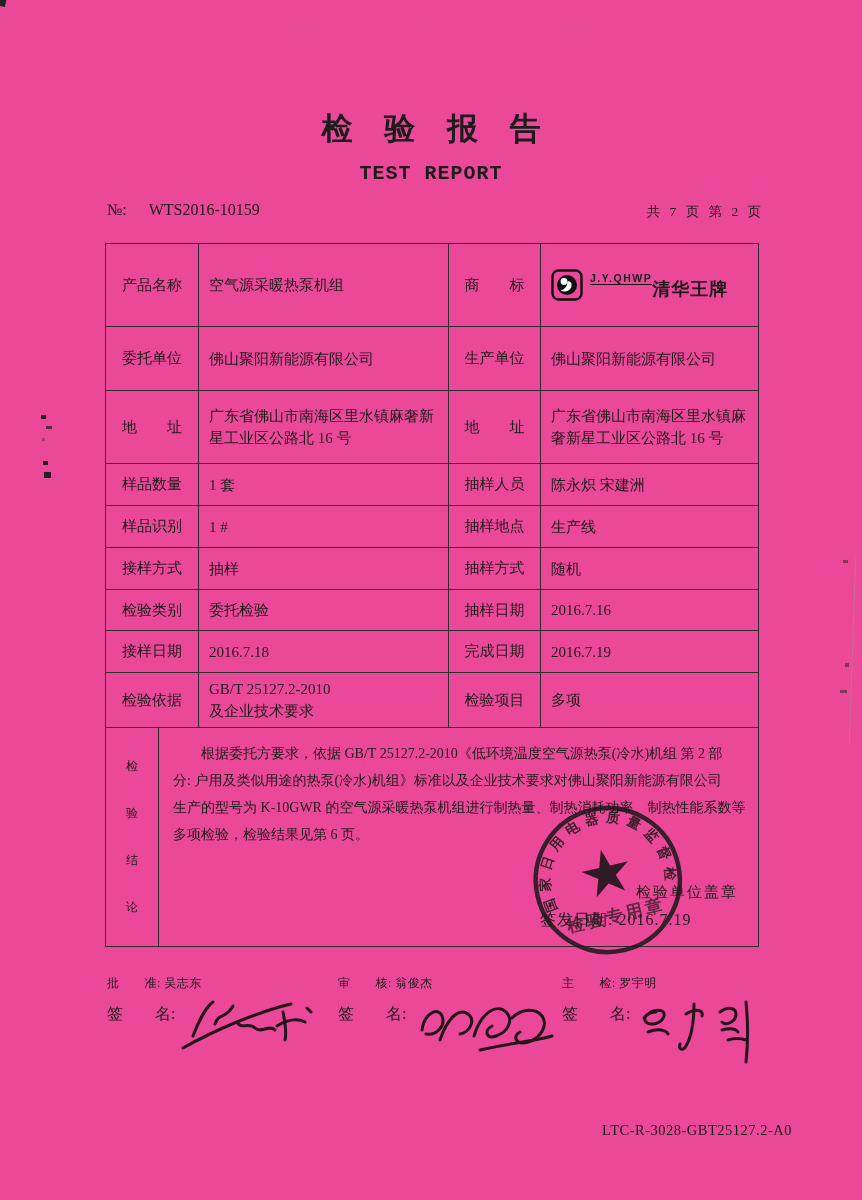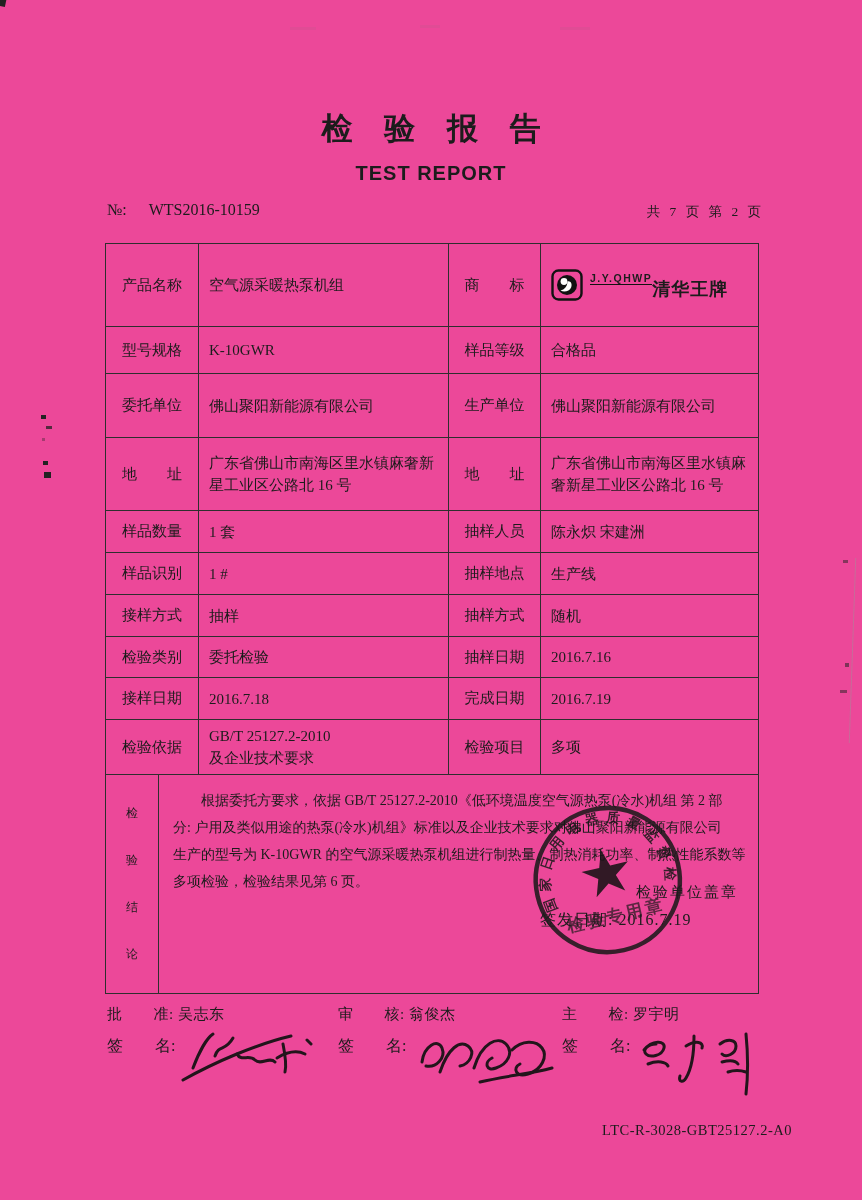--- a/index.html
+++ b/index.html
@@ -5,21 +5,21 @@
   html,body{margin:0;padding:0;background:#e8e8e6;}
   .page{
     position:relative;width:862px;height:1200px;margin:0 auto;
     background:#ec4899;overflow:hidden;
     font-family:"Liberation Serif",serif;color:#1c1c1c;
   }
   
   .title-cn{position:absolute;top:108px;left:0;width:862px;text-align:center;
     font-size:31px;font-weight:bold;letter-spacing:12px;text-indent:12px;}
   .title-en{position:absolute;top:162px;left:0;width:862px;text-align:center;
-    font-family:Liberation Sans, sans-serif;font-size:20px;font-weight:600;letter-spacing:1px;}
+    font-family:Liberation Mono, monospace;font-size:20px;font-weight:600;letter-spacing:1px;}
   .report-no{position:absolute;left:107px;top:201px;font-size:16px;}
   .report-no .no-sym{margin-right:22px;}
   .pagination{position:absolute;right:98px;top:203px;font-size:13.5px;letter-spacing:3px;}
   
   table.info{position:absolute;left:105px;top:243px;width:653px;
     border-collapse:collapse;table-layout:fixed;}
   table.info td{border:1.6px solid #2e2e2e;font-size:15px;padding:3px 10px;
     overflow:hidden;vertical-align:middle;}
   td.lbl{text-align:center;padding:3px 2px;}
   td.val{text-align:left;padding-left:13px;white-space:pre-line;line-height:22px;}
@@ -43,21 +43,21 @@
   .concl-line.indent{padding-left:28px;}
   
   .stamp{position:absolute;left:522px;top:798px;width:172px;height:166px;
     transform:rotate(-13deg);opacity:0.85;z-index:2;}
   .stamp-note-seal{position:absolute;left:636px;top:883px;font-size:15px;
     letter-spacing:2px;z-index:3;}
   .stamp-note-date{position:absolute;left:540px;top:910px;font-size:16px;
     letter-spacing:1px;z-index:3;}
   
   .sig-group{position:absolute;width:230px;}
-  .sig-role{font-size:15px;letter-spacing:0.5px;white-space:nowrap;margin-top:30px;}
+  .sig-role{font-size:12px;letter-spacing:0.5px;white-space:nowrap;}
   .sig-line{margin-top:12px;font-size:16px;white-space:nowrap;display:flex;align-items:flex-start;}
   .sig-svg{margin-left:4px;margin-top:-8px;}
   .g1{left:107px;top:975px}.g2{left:338px;top:975px}.g3{left:562px;top:975px}
   
   .footer-code{position:absolute;right:70px;top:1122px;font-size:14.5px;letter-spacing:0.5px;}
   
   .art{position:absolute;background:#222;}
   .corner-mark{left:-4px;top:-4px;width:10px;height:10px;transform:rotate(12deg);}
   .sp1{left:41px;top:415px;width:5px;height:4px;}
   .sp2{left:46px;top:426px;width:6px;height:3px;opacity:.75;}
@@ -106,26 +106,20 @@
             <circle cx="13" cy="12.5" r="3.4" fill="#fdfdfc"></circle>
             <path d="M16.4,12.5 C16.4,17.5 13.5,20.5 9.5,21.5 C13,23.5 18.5,22.5 20.2,18.2 C21.5,14.8 19.5,11.5 16.4,12.5 Z" fill="#fdfdfc"></path>
           </svg>
           <span class="brand-txt">
             <span class="brand-latin">J.Y.QHWP</span>
             <span class="brand-cn">清华王牌</span>
           </span>
         </div>
       </td>
     </tr>
-    <tr class="h47">
-      <td class="lbl">型号规格</td>
-      <td class="val">K-10GWR</td>
-      <td class="lbl">样品等级</td>
-      <td class="val">合格品</td>
-    </tr>
     <tr class="h64">
       <td class="lbl">委托单位</td>
       <td class="val">佛山聚阳新能源有限公司</td>
       <td class="lbl">生产单位</td>
       <td class="val">佛山聚阳新能源有限公司</td>
     </tr>
     <tr class="h73">
       <td class="lbl">地　　址</td>
       <td class="val">广东省佛山市南海区里水镇麻奢新星工业区公路北 16 号</td>
       <td class="lbl">地　　址</td>

